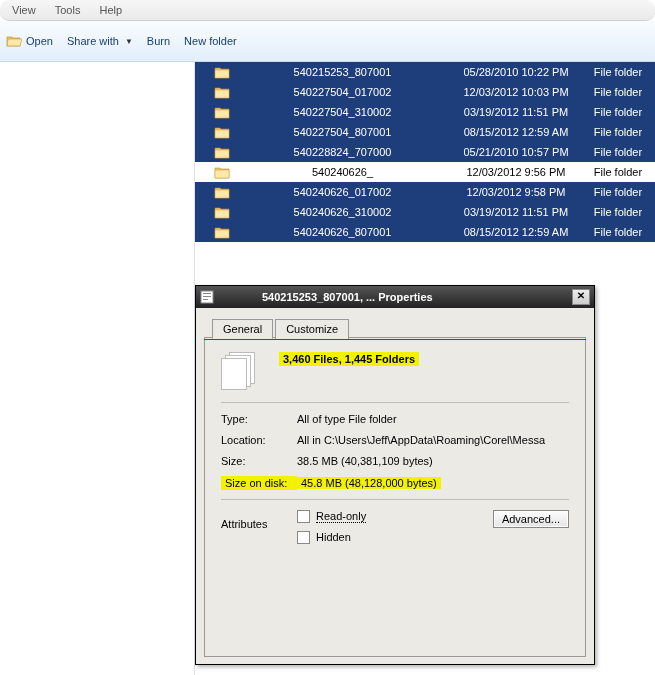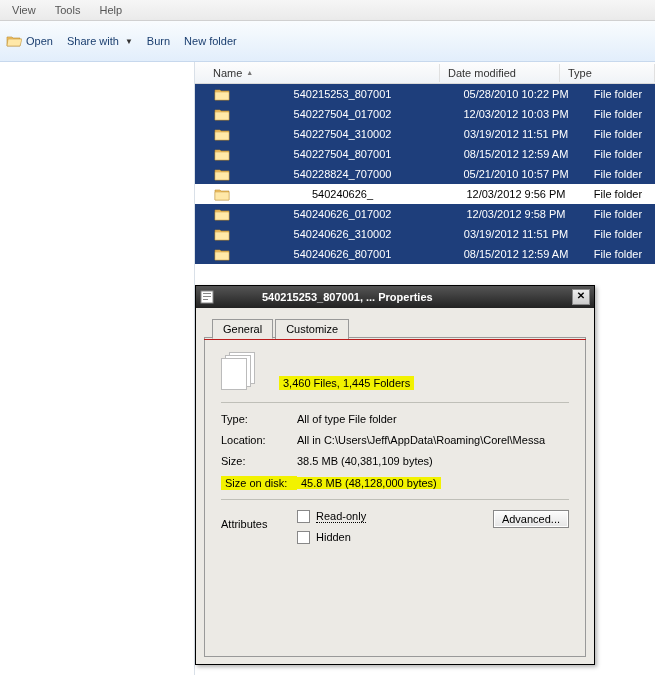--- a/index.html
+++ b/index.html
@@ -1,18 +1,18 @@
 <!DOCTYPE html>
 <html><head>
 <meta charset="utf-8">
 <style>
 * { margin: 0; padding: 0; box-sizing: border-box; font-family: "Segoe UI", Tahoma, sans-serif; font-size: 11px; }
 body { width: 655px; height: 675px; background: #fff; overflow: hidden; position: relative; }
 
-.menubar { background: linear-gradient(#f6f6f6, #eaeaea); border-bottom: 1px solid #d0d0d0; padding: 2px 4px; color: #555; }
+.menubar { background: linear-gradient(#f6f6f6, #eaeaea); border-bottom: 1px solid #d0d0d0; padding: 2px 4px; color: #555; border-radius: 9px; }
 .menubar span { padding: 2px 8px; display: inline-block; cursor: default; }
 
 .toolbar { background: linear-gradient(#f9fcfe, #e2eefb); border-bottom: 1px solid #c7d8ed; padding: 20px 6px; display: flex; align-items: center; gap: 14px; height: 30px; }
 .tbtn { display: flex; align-items: center; gap: 4px; color: #1a3e6f; cursor: default; }
 .tbtn svg { width: 16px; height: 16px; }
 .dropdown-arrow { font-size: 8px; color: #333; margin-left: 2px; }
 
 .main { display: flex; height: calc(675px - 20px - 30px); }
 .leftpane { width: 195px; background: #fff; border-right: 1px solid #d9e0e8; }
 .rightpane { flex: 1; display: flex; flex-direction: column; }
@@ -39,21 +39,21 @@
 .titlebar .ticon { width: 14px; height: 14px; margin-right: 4px; }
 .titlebar .ttext { flex: 1; }
 .titlebar .closebtn { width: 18px; height: 16px; background: linear-gradient(#eee,#ccc); border: 1px solid #888; color: #000; text-align: center; line-height: 12px; font-size: 10px; font-family: sans-serif; cursor: default; }
 
 .dlgbody { padding: 8px; }
 .tabs { display: flex; border-bottom: 1px solid #b91c1c; position: relative; top: 3px; padding-left: 8px; }
 .tab { background: #eceae5; border: 1px solid #999; border-bottom: none; padding: 3px 10px 3px 10px; margin-right: 2px; cursor: default; position: relative; }
 .tab.active { background: #eceae5; border-bottom: 1px solid #eceae5; z-index: 1; }
 .tabpanel { border: 1px solid #999; background: #eceae5; padding: 14px 16px; height: 320px; }
 
-.summaryrow { display: flex; align-items: flex-end; margin-bottom: 12px; }
+.summaryrow { display: flex; align-items: flex-start; margin-bottom: 12px; font-weight: bold; }
 .stackicon { width: 38px; height: 38px; margin-right: 20px; position: relative; }
 .stackicon .pg { position: absolute; width: 26px; height: 32px; background: #fff; border: 1px solid #bbb; }
 .hl { background: #f2f200; padding: 1px 4px; }
 
 .hr { border: none; border-top: 1px solid #bfbfb8; margin: 6px 0 10px 0; }
 
 .proprow { display: flex; margin: 9px 0; align-items: center; }
 .plabel { width: 76px; color: #000; }
 .pval { flex: 1; color: #000; white-space: nowrap; overflow: hidden; text-overflow: ellipsis; }
 
@@ -90,28 +90,20 @@
     <span>Burn</span>
   </div>
   <div class="tbtn">
     <span>New folder</span>
   </div>
 </div>
 
 <div class="main">
   <div class="leftpane"></div>
   <div class="rightpane">
-    <div class="colheaders">
-      <div class="colh col-name">
-        <span>Name</span>
-        <span class="sortarrow">▲</span>
-      </div>
-      <div class="colh col-date">Date modified</div>
-      <div class="colh col-type">Type</div>
-    </div>
     <div class="filelist" id="filelist">
         <div class="filerow sel">
           <svg class="foldericon" viewBox="0 0 16 14">
             <path fill="#f3c368" stroke="#b88a2c" stroke-width="0.6" d="M1 3 h5 l1 1 h8 v9 h-14 z"></path>
             <path fill="#ffe8a8" d="M1 5 h14 v8 h-14 z" stroke="#b88a2c" stroke-width="0.4"></path>
           </svg>
           <span class="fname">540215253_807001</span>
           <span class="fdate">05/28/2010 10:22 PM</span>
           <span class="ftype">File folder</span>
         </div>

